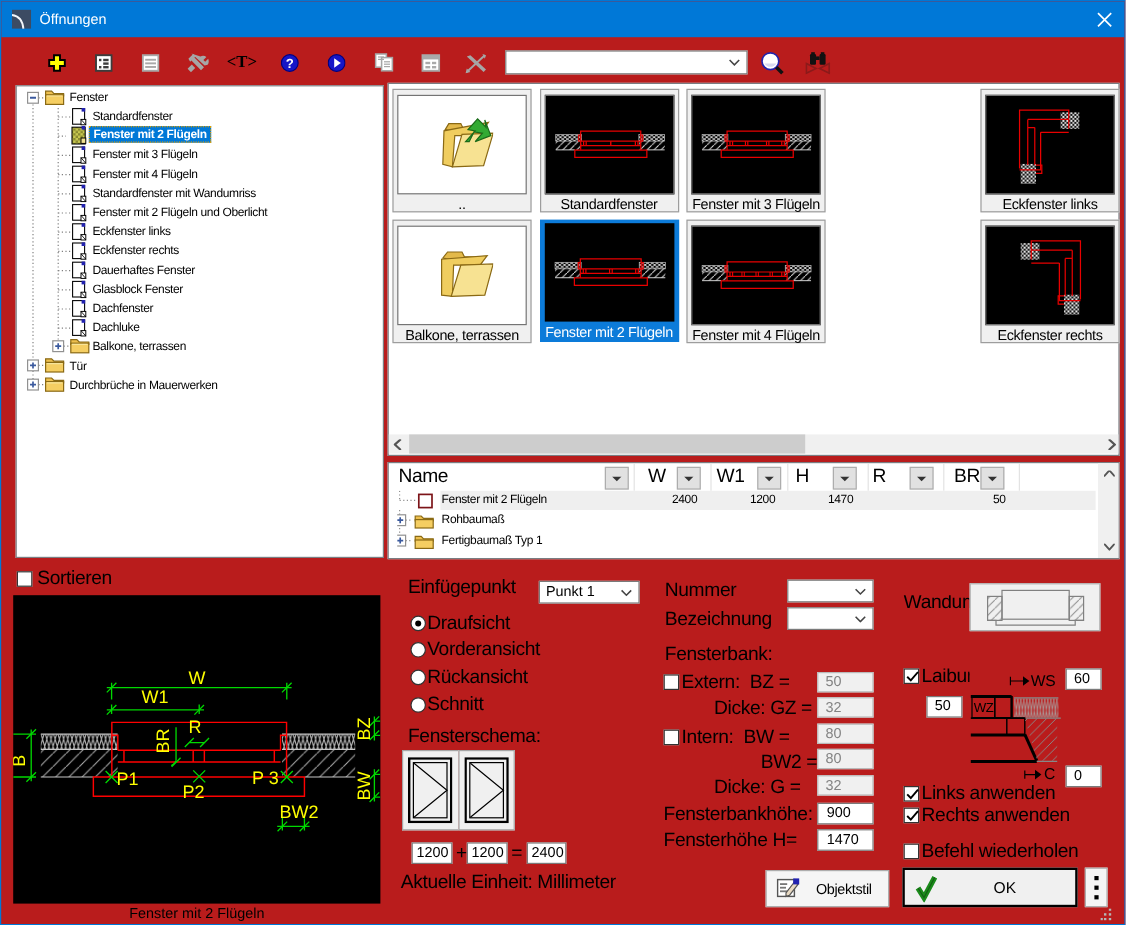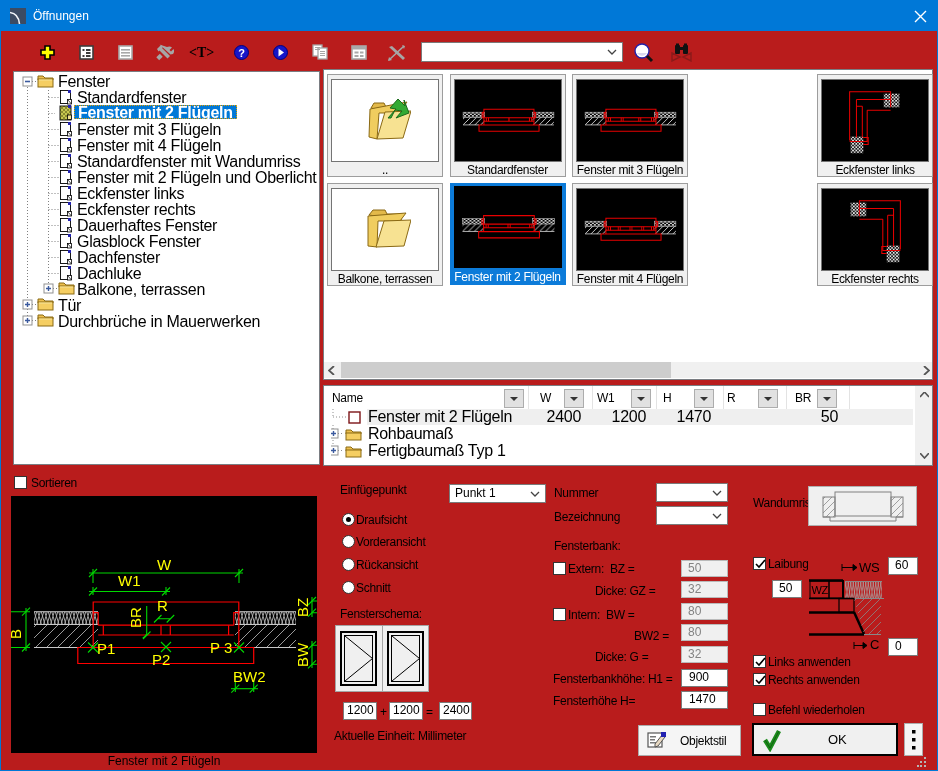--- a/index.html
+++ b/index.html
@@ -1,27 +1,27 @@
 <!DOCTYPE html>
 <html><head><meta charset="utf-8">
 <style>
 html,body{margin:0;padding:0;background:#fff}
 *{box-sizing:border-box}
 #dlg{position:relative;width:938px;height:771px;background:#b91c1c;border:1px solid #0078d7;font-family:"Liberation Sans",sans-serif;font-size:12px;overflow:hidden}
 .ab{position:absolute}
-.lbl{position:absolute;font-size:12px;color:#000;white-space:nowrap;line-height:14px;letter-spacing:-0.3px}
+.lbl{position:absolute;font-size:16px;color:#000;white-space:nowrap;line-height:14px;letter-spacing:-0.3px}
 .fld{position:absolute;background:#fff;border:1px solid #7a7a7a;font-family:"Liberation Sans",sans-serif;font-size:12px;color:#000;padding:1px 3px;line-height:13px}
 .dfld{position:absolute;background:#f0f0f0;border:1px solid #bababa;font-family:"Liberation Sans",sans-serif;font-size:12px;color:#838383;padding:1px 6px;line-height:13px}
 .cb{position:absolute;width:13px;height:13px;background:#fff;border:1px solid #333}
 .combo{position:absolute;background:#fff;border:1px solid #7a7a7a}
 .combo svg{position:absolute;right:5px;top:6px}
 .cell{position:absolute;width:116px;height:103px;border:1px solid #9d9d9d;background:#f0f0f0}
 .cimg{position:absolute;left:3px;top:4px;width:108px;height:83px;border:1px solid #747474;background:#000}
 .clab{position:absolute;left:0;top:89px;width:114px;text-align:center;font-size:12px;color:#000;line-height:13px;white-space:nowrap;overflow:hidden;letter-spacing:-0.3px}
-.trow{position:absolute;height:16px;font-size:16px;line-height:16px;color:#000;white-space:nowrap;letter-spacing:-0.3px}
+.trow{position:absolute;height:16px;font-size:10px;line-height:16px;color:#000;white-space:nowrap;letter-spacing:-0.3px}
 </style></head>
 <body>
 <div id="dlg">
 
 <div class="ab" style="left:0;top:0;width:936px;height:30px;background:#0078d7"></div>
 <svg class="ab" style="left:9px;top:7px" width="16" height="16">
       <rect width="16" height="16" fill="#3c4b63"></rect>
       <path d="M0 4.5 Q8.5 5.5 9.5 16" fill="none" stroke="#f2f5fa" stroke-width="1.6"></path>
     </svg>
 <div class="ab" style="left:32px;top:8px;color:#fff;font-size:12px">Öffnungen</div>
@@ -457,21 +457,21 @@
 <text x="222" y="186">BW2</text>
 <text transform="translate(130 132) rotate(-90)" x="0" y="0">BR</text>
 <text transform="translate(10 143) rotate(-90)" x="0" y="0">B</text>
 <text transform="translate(297 121) rotate(-90)" x="0" y="0">BZ</text>
 <text transform="translate(297 171) rotate(-90)" x="0" y="0">BW</text>
 </g>
 </svg>
 <div class="ab" style="left:10px;top:753px;width:306px;text-align:center;font-size:12px;color:#000">Fenster mit 2 Flügeln</div>
 
 <div class="lbl" style="left:339px;top:482px">Einfügepunkt</div>
-<div class="combo" style="left:448px;top:483px;width:97px;height:19px;line-height:17px;padding-left:5px">Punkt 1<svg width="10" height="6" viewBox="0 0 10 6">
+<div class="combo" style="left:448px;top:483px;width:84px;height:19px;line-height:17px;padding-left:5px">Punkt 1<svg width="10" height="6" viewBox="0 0 10 6">
         <path d="M1 1 L5 5 L9 1" fill="none" stroke="#444" stroke-width="1.3"></path>
       </svg></div>
 <div class="ab" style="left:341px;top:512px;width:13px;height:13px;border:1px solid #333;border-radius:50%;background:#fff"></div>
 <div class="ab" style="left:345px;top:516px;width:5px;height:5px;border-radius:50%;background:#000"></div>
 <div class="lbl" style="left:355px;top:512px">Draufsicht</div>
 <div class="ab" style="left:341px;top:534px;width:13px;height:13px;border:1px solid #333;border-radius:50%;background:#fff"></div>
 <div class="lbl" style="left:355px;top:534px">Vorderansicht</div>
 <div class="ab" style="left:341px;top:557px;width:13px;height:13px;border:1px solid #333;border-radius:50%;background:#fff"></div>
 <div class="lbl" style="left:355px;top:557px">Rückansicht</div>
 <div class="ab" style="left:341px;top:580px;width:13px;height:13px;border:1px solid #333;border-radius:50%;background:#fff"></div>

